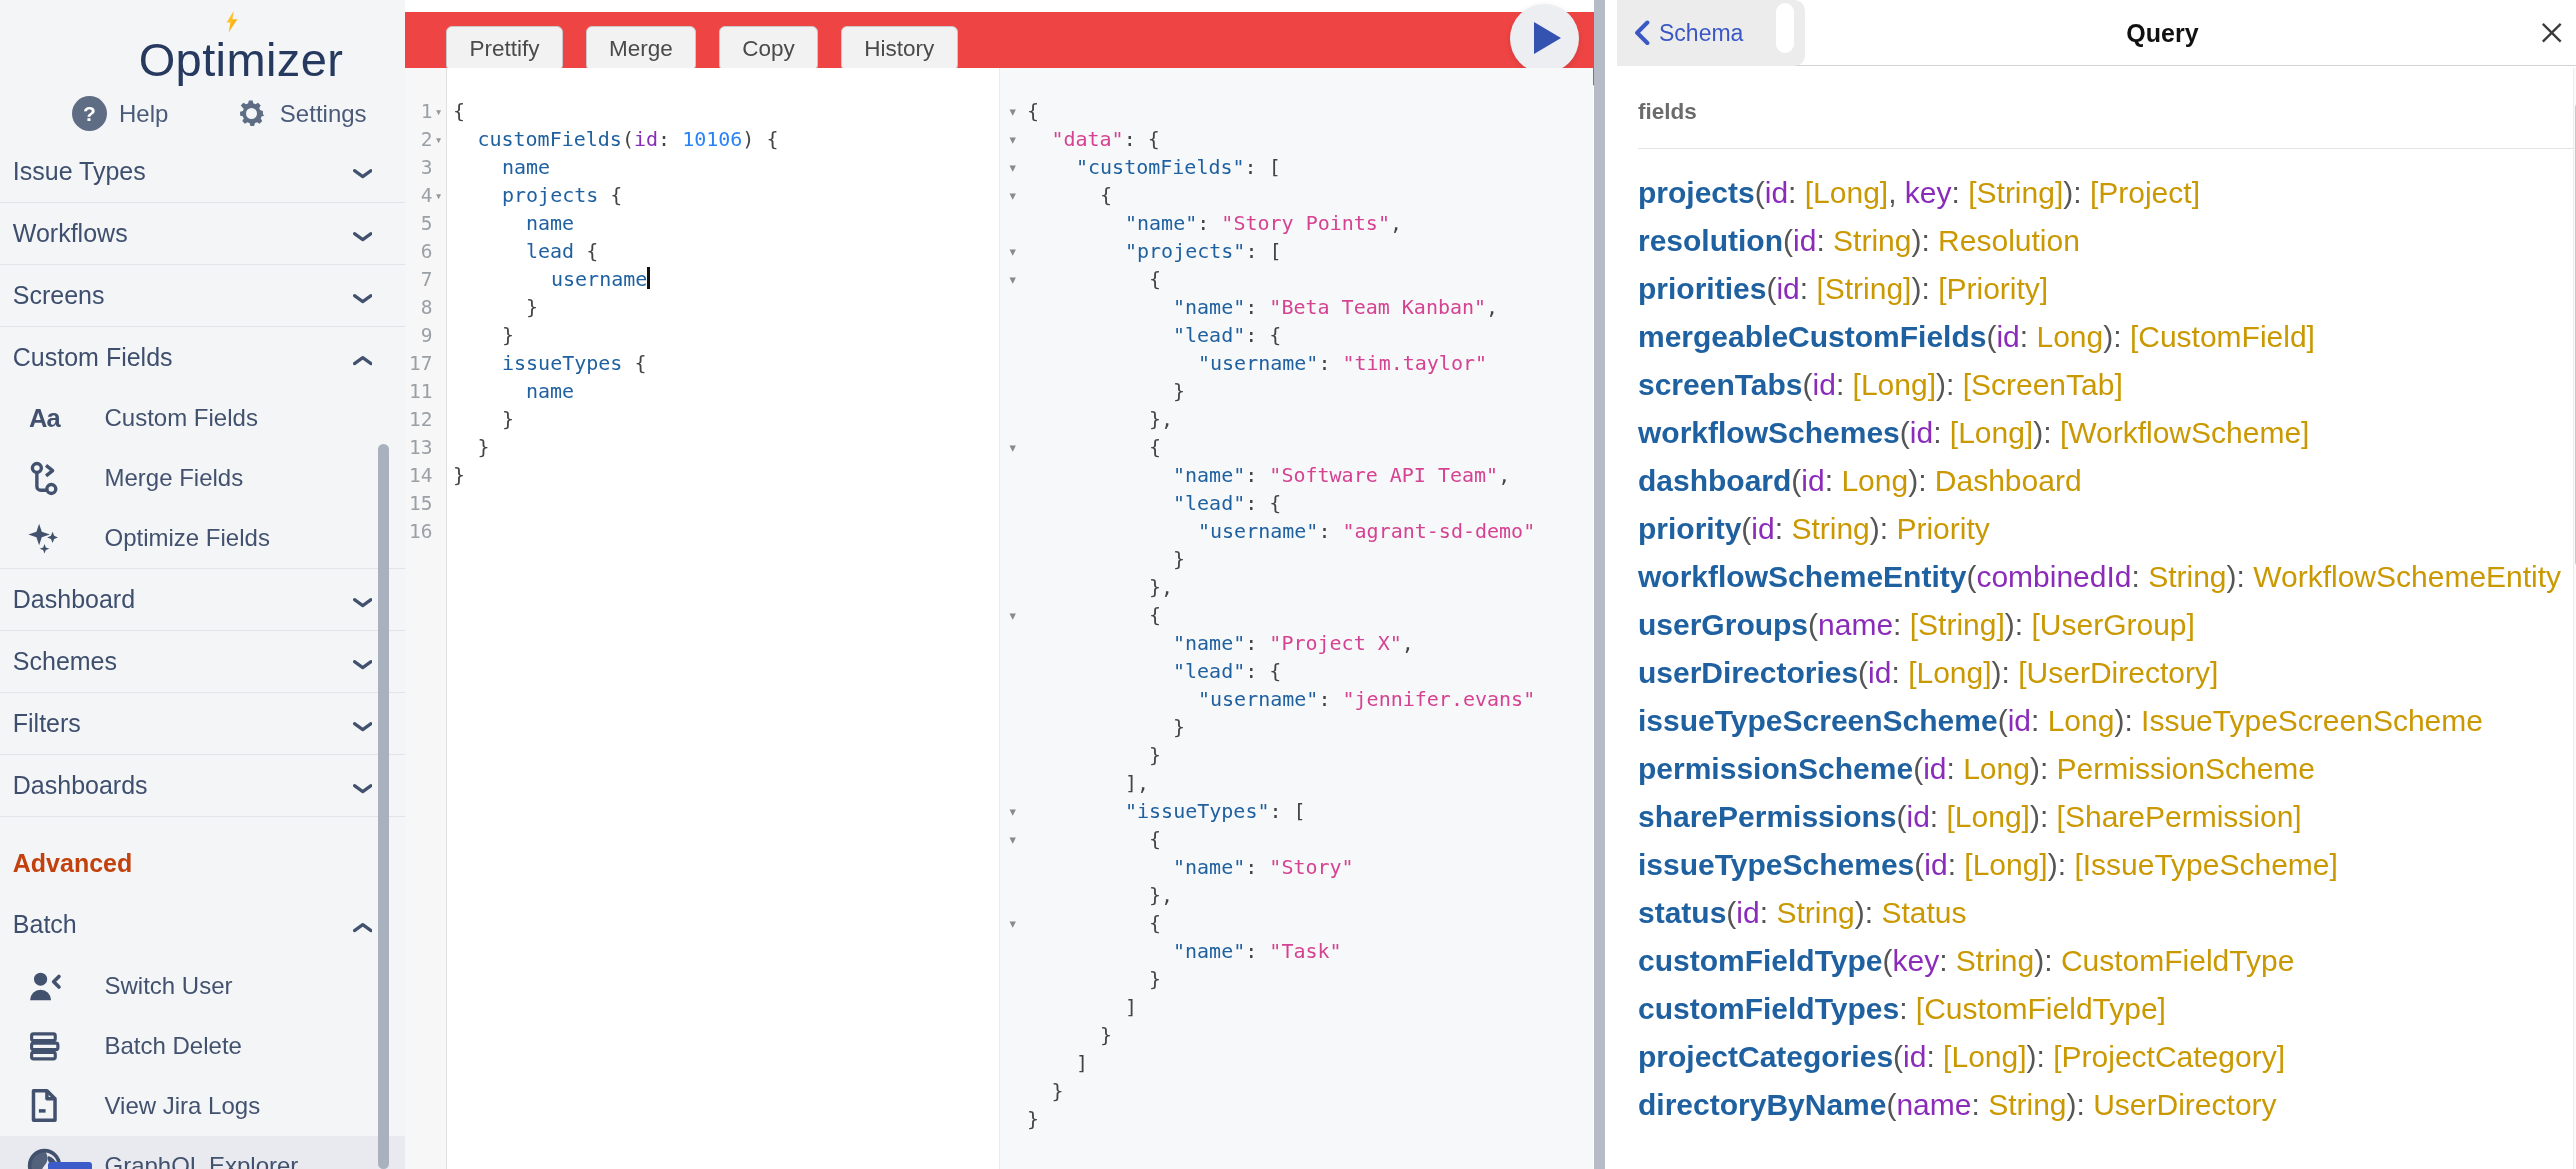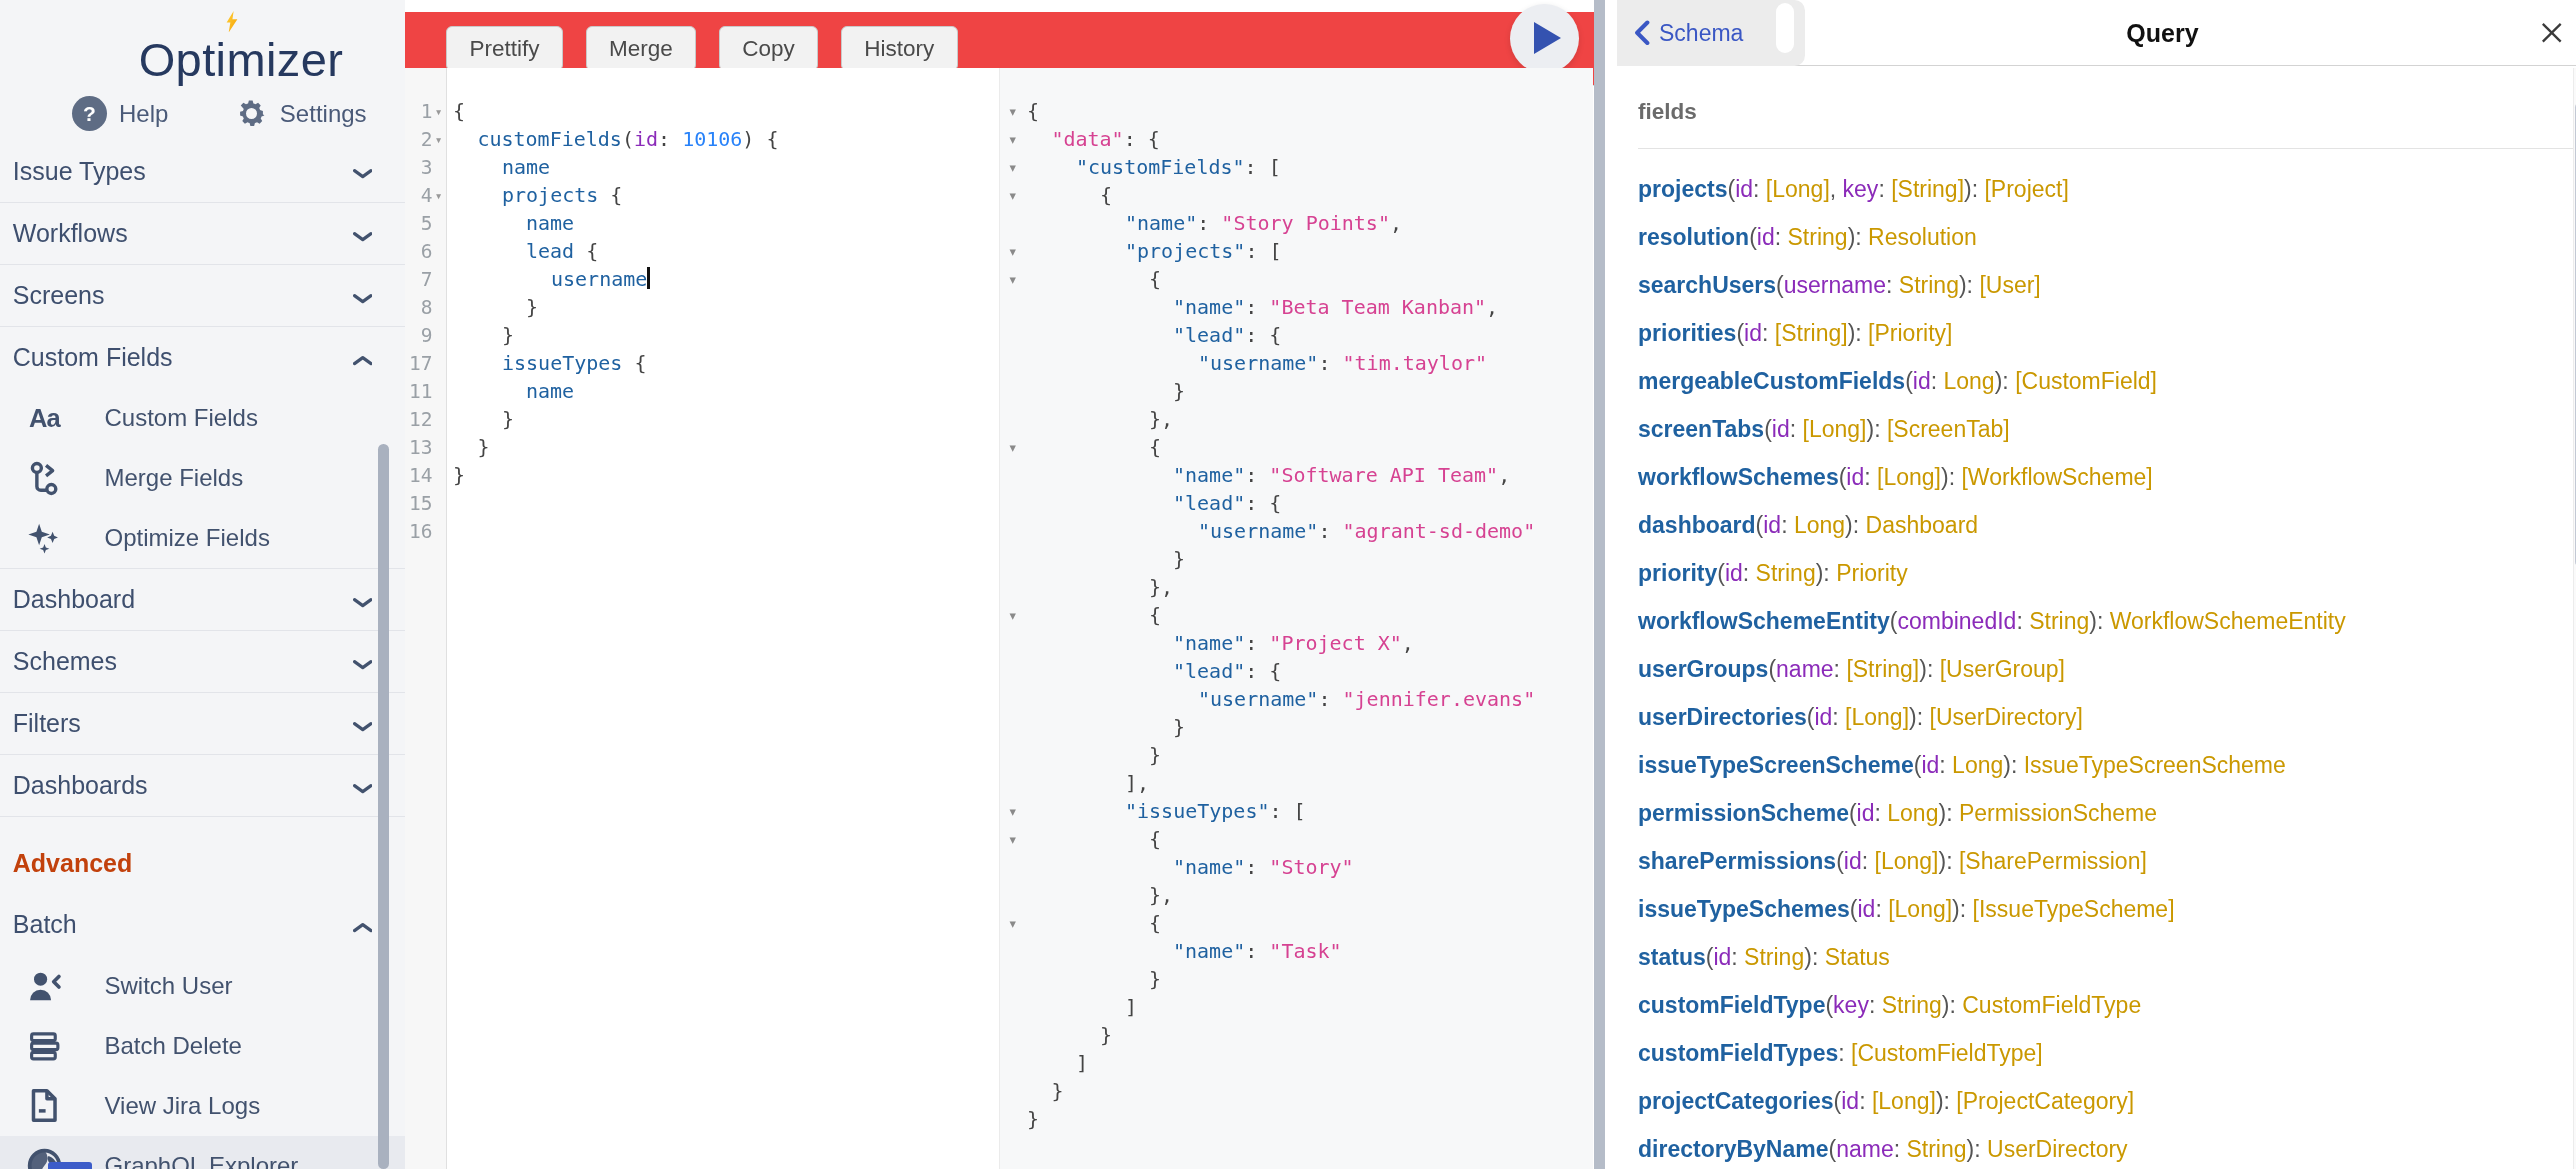--- a/index.html
+++ b/index.html
@@ -82,21 +82,21 @@
   .docs-back-label { color:#3a57c4; font-size:23px; }
   .header-pill { position:absolute; left:159px; top:3px; width:18px; height:50px; border-radius:9px; background:#fff; }
   .docs-title { position:absolute; left:188px; right:68px; top:0; height:66px; display:flex;
                 align-items:center; justify-content:center; font-size:25px; font-weight:bold; color:#111; }
   .docs-close { position:absolute; right:13.5px; top:10.5px; width:45px; height:45px; border:none; background:transparent;
                 cursor:pointer; display:flex; align-items:center; justify-content:center; }
   .docs-body { position:relative; padding:33px 30px 0 21px; }
   .fields-label { color:#6b6b6b; font-size:22.5px; font-weight:bold; }
   .fields-rule { border:none; border-top:1.5px solid #e3e3e3; margin:22.5px 0 0 0; width:935px; }
   .field-list { margin-top:27px; }
-  .field-entry { height:48px; font-size:23px; white-space:nowrap; }
+  .field-entry { height:48px; font-size:30px; white-space:nowrap; }
   .fname { color:#1f61a0; font-weight:bold; cursor:pointer; }
   .farg { color:#8b2bb9; }
   .fpunc { color:#555; }
   .ftype { color:#ca9800; cursor:pointer; }
   .docs-scroll { position:absolute; right:0; top:68px; width:15px; height:1102px; background:#fafafa;
                  border-left:1.5px solid #ececec; }
   .docs-thumb { position:absolute; right:2.3px; top:34px; width:10.5px; height:465px; border-radius:5.3px; background:#c3c9d4; }
 </style>
 </head>
 <body>
@@ -458,21 +458,20 @@
           <line x1="17" y1="3" x2="3" y2="17" stroke="#3a3a3a" stroke-width="1.8"></line>
         </svg>
       </button>
     </div>
     <div class="docs-body">
       <div class="fields-label">fields</div>
       <hr class="fields-rule">
       <div class="field-list" id="field-list">
           <div class="field-entry"><span class="fname">projects</span><span class="fpunc">(</span><span class="farg">id</span><span class="fpunc">: </span><span class="ftype">[Long]</span><span class="fpunc">, </span><span class="farg">key</span><span class="fpunc">: </span><span class="ftype">[String]</span><span class="fpunc">)</span><span class="fpunc">: </span><span class="ftype">[Project]</span></div>
           <div class="field-entry"><span class="fname">resolution</span><span class="fpunc">(</span><span class="farg">id</span><span class="fpunc">: </span><span class="ftype">String</span><span class="fpunc">)</span><span class="fpunc">: </span><span class="ftype">Resolution</span></div>
-          <div class="field-entry"><span class="fname">searchUsers</span><span class="fpunc">(</span><span class="farg">username</span><span class="fpunc">: </span><span class="ftype">String</span><span class="fpunc">)</span><span class="fpunc">: </span><span class="ftype">[User]</span></div>
           <div class="field-entry"><span class="fname">priorities</span><span class="fpunc">(</span><span class="farg">id</span><span class="fpunc">: </span><span class="ftype">[String]</span><span class="fpunc">)</span><span class="fpunc">: </span><span class="ftype">[Priority]</span></div>
           <div class="field-entry"><span class="fname">mergeableCustomFields</span><span class="fpunc">(</span><span class="farg">id</span><span class="fpunc">: </span><span class="ftype">Long</span><span class="fpunc">)</span><span class="fpunc">: </span><span class="ftype">[CustomField]</span></div>
           <div class="field-entry"><span class="fname">screenTabs</span><span class="fpunc">(</span><span class="farg">id</span><span class="fpunc">: </span><span class="ftype">[Long]</span><span class="fpunc">)</span><span class="fpunc">: </span><span class="ftype">[ScreenTab]</span></div>
           <div class="field-entry"><span class="fname">workflowSchemes</span><span class="fpunc">(</span><span class="farg">id</span><span class="fpunc">: </span><span class="ftype">[Long]</span><span class="fpunc">)</span><span class="fpunc">: </span><span class="ftype">[WorkflowScheme]</span></div>
           <div class="field-entry"><span class="fname">dashboard</span><span class="fpunc">(</span><span class="farg">id</span><span class="fpunc">: </span><span class="ftype">Long</span><span class="fpunc">)</span><span class="fpunc">: </span><span class="ftype">Dashboard</span></div>
           <div class="field-entry"><span class="fname">priority</span><span class="fpunc">(</span><span class="farg">id</span><span class="fpunc">: </span><span class="ftype">String</span><span class="fpunc">)</span><span class="fpunc">: </span><span class="ftype">Priority</span></div>
           <div class="field-entry"><span class="fname">workflowSchemeEntity</span><span class="fpunc">(</span><span class="farg">combinedId</span><span class="fpunc">: </span><span class="ftype">String</span><span class="fpunc">)</span><span class="fpunc">: </span><span class="ftype">WorkflowSchemeEntity</span></div>
           <div class="field-entry"><span class="fname">userGroups</span><span class="fpunc">(</span><span class="farg">name</span><span class="fpunc">: </span><span class="ftype">[String]</span><span class="fpunc">)</span><span class="fpunc">: </span><span class="ftype">[UserGroup]</span></div>
           <div class="field-entry"><span class="fname">userDirectories</span><span class="fpunc">(</span><span class="farg">id</span><span class="fpunc">: </span><span class="ftype">[Long]</span><span class="fpunc">)</span><span class="fpunc">: </span><span class="ftype">[UserDirectory]</span></div>
           <div class="field-entry"><span class="fname">issueTypeScreenScheme</span><span class="fpunc">(</span><span class="farg">id</span><span class="fpunc">: </span><span class="ftype">Long</span><span class="fpunc">)</span><span class="fpunc">: </span><span class="ftype">IssueTypeScreenScheme</span></div>

